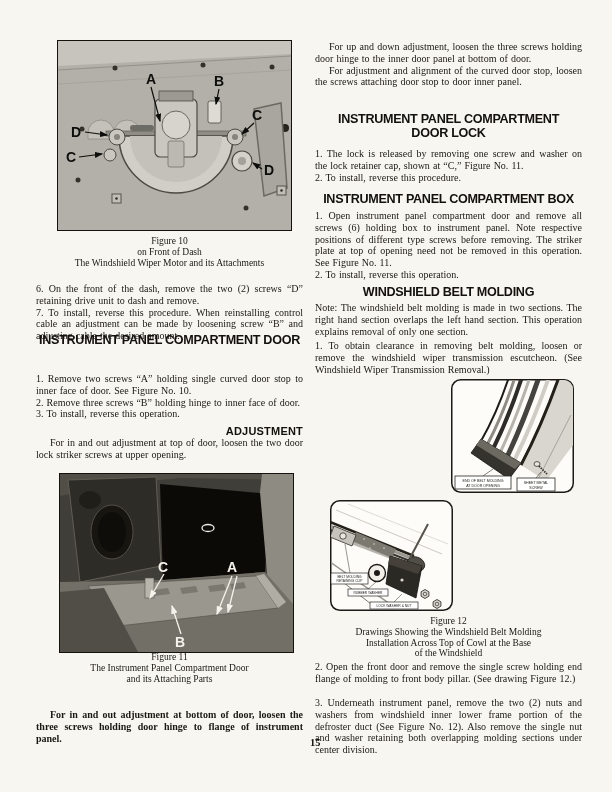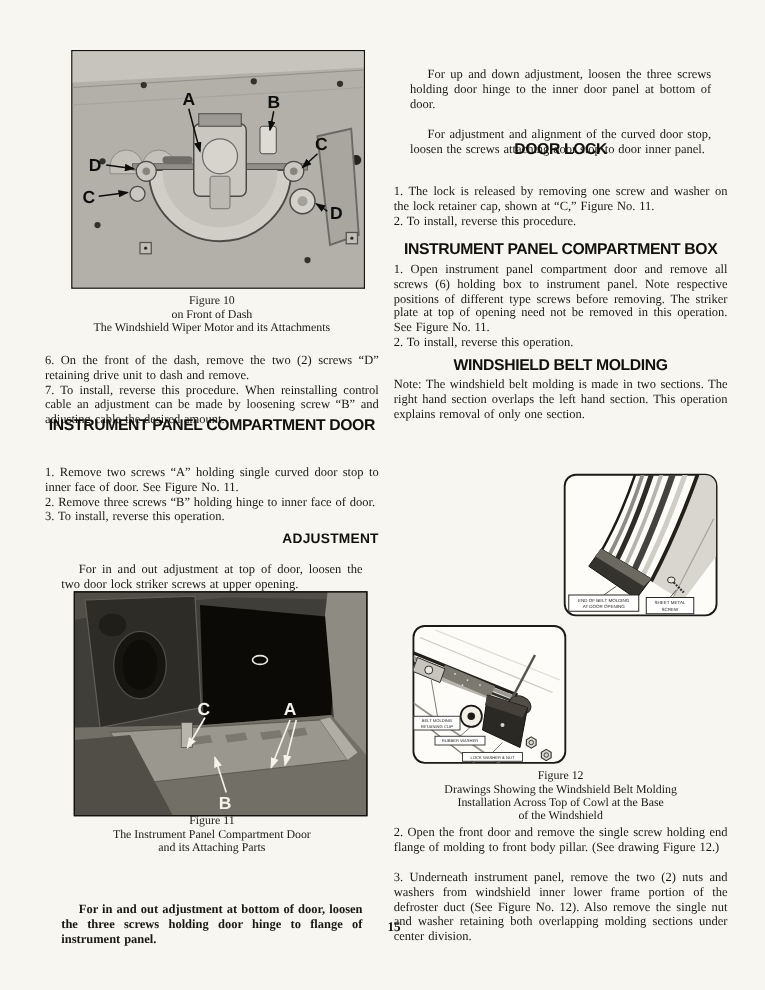--- a/index.html
+++ b/index.html
@@ -7,21 +7,21 @@
     position:relative;width:612px;height:792px;margin:0 auto;
     background:#f8f6f1;color:#161412;
     font-family:"Liberation Serif", serif;
     overflow:hidden;
   }
   .col{position:absolute;top:0;width:267px;height:792px;}
   .colL{left:36px;}
   .colR{left:315px;}
   .blk{position:absolute;left:0;width:267px;}
   p.body{
-    margin:13px;font-size:10px;line-height:11.8px;text-align:justify;
+    margin:0;font-size:10px;line-height:11.8px;text-align:justify;
     word-spacing:0.6px;color:#1a1814;
   }
   p.indent{text-indent:14px;}
   p.step{margin:0 0 0 0;}
   .sec{
     margin:0;font-family:"Liberation Sans",sans-serif;font-weight:bold;
     font-size:12.6px;letter-spacing:-0.3px;text-align:center;white-space:nowrap;
     color:#13110e;
   }
   .sec2{line-height:14px;white-space:normal;}
@@ -110,21 +110,21 @@
     </div>
 
     <div class="blk" style="top:283px;">
       <p class="body step">6.  On the front of the dash, remove the two (2) screws “D” retaining drive unit to dash and remove.</p>
       <p class="body step">7.  To install, reverse this procedure.  When reinstalling control cable an adjustment can be made by loosening screw “B” and adjusting cable the desired amount.</p>
     </div>
 
     <h2 class="blk sec" style="top:333px;">INSTRUMENT PANEL COMPARTMENT DOOR</h2>
 
     <div class="blk" style="top:373px;">
-      <p class="body step">1.  Remove two screws “A” holding single curved door stop to inner face of door.  See Figure No. 11.</p>
+      <p class="body step">1.  Remove two screws “A” holding single curved door stop to inner face of door.  See Figure No. 10.</p>
       <p class="body step">2.  Remove three screws “B” holding hinge to inner face of door.</p>
       <p class="body step">3.  To install, reverse this operation.</p>
     </div>
 
     <h3 class="blk sub" style="top:425px;">ADJUSTMENT</h3>
 
     <div class="blk" style="top:437px;">
       <p class="body indent">For in and out adjustment at top of door, loosen the two door lock striker screws at upper opening.</p>
     </div>
 
@@ -175,20 +175,21 @@
   </div>
 
   <div class="col colR">
 
     <div class="blk" style="top:41px;">
       <p class="body indent">For up and down adjustment, loosen the three screws holding door hinge to the inner door panel at bottom of door.</p>
       <p class="body indent">For adjustment and alignment of the curved door stop, loosen the screws attaching door stop to door inner panel.</p>
     </div>
 
     <div class="blk sec sec2" style="top:112px;">
+      <div>INSTRUMENT PANEL COMPARTMENT</div>
       <div>DOOR LOCK</div>
     </div>
 
     <div class="blk" style="top:148px;">
       <p class="body step">1.  The lock is released by removing one screw and washer on the lock retainer cap, shown at “C,” Figure No. 11.</p>
       <p class="body step">2.  To install, reverse this procedure.</p>
     </div>
 
     <h2 class="blk sec" style="top:192px;">INSTRUMENT PANEL COMPARTMENT BOX</h2>
 
@@ -196,20 +197,23 @@
       <p class="body step">1.  Open instrument panel compartment door and remove all screws (6) holding box to instrument panel.  Note respective positions of different type screws before removing.  The striker plate at top of opening need not be removed in this operation.  See Figure No. 11.</p>
       <p class="body step">2.  To install, reverse this operation.</p>
     </div>
 
     <h2 class="blk sec" style="top:285px;">WINDSHIELD BELT MOLDING</h2>
 
     <div class="blk" style="top:302px;">
       <p class="body step">Note:  The windshield belt molding is made in two sections.  The right hand section overlaps the left hand section.  This operation explains removal of only one section.</p>
     </div>
 
+    <div class="blk" style="top:340px;">
+      <p class="body step">1.  To obtain clearance in removing belt molding, loosen or remove the windshield wiper transmission escutcheon. (See Windshield Wiper Transmission Removal.)</p>
+    </div>
 
     <div class="blk" style="top:378px;height:236px;">
       <svg width="267" height="236" viewBox="0 0 267 236">
         <defs>
           <clipPath id="p1clip">
               <rect x="1" y="1" width="121" height="112" rx="9"></rect>
             </clipPath>
           <clipPath id="p2clip">
               <rect x="1" y="1" width="121" height="109" rx="9"></rect>
             </clipPath>

